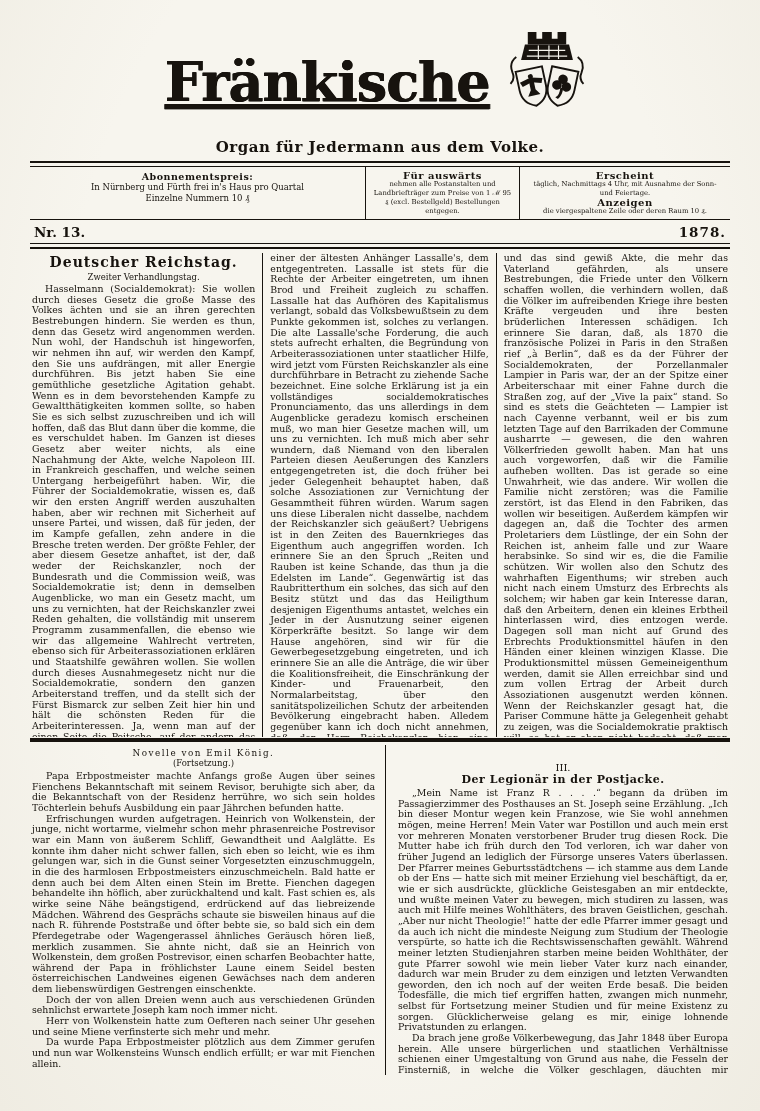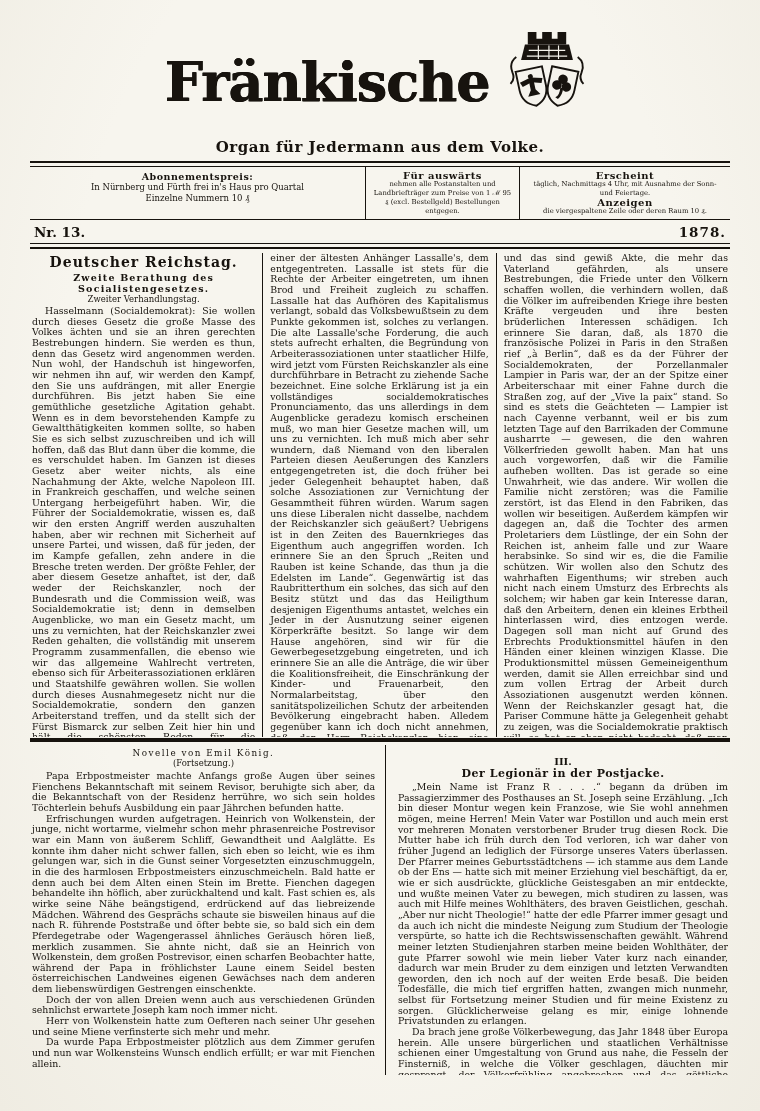--- a/index.html
+++ b/index.html
@@ -8,21 +8,21 @@
     width:760px; height:1111px;
     margin:0 auto;
     background:radial-gradient(ellipse at 50% 40%, #f7f5ee 60%, #efece2 100%);
     color:#17130e;
     font-family:"DejaVu Serif","Liberation Serif",serif;
     box-sizing:border-box;
     padding:26px 30px 0 30px;
     overflow:hidden;
   }
   
-  .masthead { display:flex; align-items:center; justify-content:center; gap:10px; height:112px; }
+  .masthead { display:flex; align-items:center; justify-content:center; gap:10px; height:112px;text-decoration:underline; }
   .mast-title {
     font-weight:bold; font-size:54px; letter-spacing:-1px;
     text-shadow:0.7px 0 currentColor, 0 0.4px currentColor;
     white-space:nowrap;
   }
   .emblem { width:96px; height:110px; flex:0 0 auto; }
   .subtitle { text-align:center; font-weight:bold; font-size:15px; margin-top:0px; letter-spacing:0.5px; }
   .rule-double { height:3px; border-top:2.5px solid #17130e; border-bottom:1px solid #17130e; margin-top:5px; }
 
   
@@ -59,21 +59,21 @@
   .bcol { box-sizing:border-box; overflow:hidden; }
   .bcol.left { width:356px; border-right:1px solid #17130e; padding:2px 10px 0 2px; }
   .bcol.right { flex:1; padding:2px 2px 0 12px; }
   .feuil-headrow { position:relative; text-align:center; }
   .feuil-title { font-weight:bold; font-size:16px; letter-spacing:0.5px; }
   .reprint-note { position:absolute; right:2px; top:4px; font-size:8.5px; }
   .feuil-byline { text-align:center; font-size:8.8px; letter-spacing:1.5px; margin-top:1px; }
   .feuil-cont { text-align:center; font-size:8.5px; margin-bottom:3px; }
   .bcol p { margin:0; text-indent:14px; }
   .bcol .body-text p:first-child { }
-  .chapter-num { text-align:center; font-size:10px; margin-top:9px;font-weight:bold; }
+  .chapter-num { text-align:center; font-size:10px; margin-top:15px; }
   .chapter-title { text-align:center; font-weight:bold; font-size:11px; letter-spacing:0.5px; margin-bottom:2px; }
 </style>
 </head>
 <body>
 
 <div class="page">
 
   <div class="masthead">
     <span class="mast-title">Fränkische</span>
     <span class="emblem">
@@ -134,21 +134,20 @@
 
   <div class="dateline">
     <span>Nr. 13.</span>
     <span class="year">1878.</span>
   </div>
   <div class="rule-double-b"></div>
 
   <div class="columns">
     <div class="ucol u1">
       <div class="art-head">Deutscher Reichstag.</div>
-      <div class="art-sub1">Zweite Berathung des Socialistengesetzes.</div>
       <div class="art-sub2">Zweiter Verhandlungstag.</div>
       <div class="body-text indent-first">Hasselmann (Socialdemokrat): Sie wollen durch dieses Gesetz die große Masse des Volkes ächten und sie an ihren gerechten Bestrebungen hindern. Sie werden es thun, denn das Gesetz wird angenommen werden. Nun wohl, der Handschuh ist hingeworfen, wir nehmen ihn auf, wir werden den Kampf, den Sie uns aufdrängen, mit aller Energie durchführen. Bis jetzt haben Sie eine gemüthliche gesetzliche Agitation gehabt. Wenn es in dem bevorstehenden Kampfe zu Gewaltthätigkeiten kommen sollte, so haben Sie es sich selbst zuzuschreiben und ich will hoffen, daß das Blut dann über die komme, die es verschuldet haben. Im Ganzen ist dieses Gesetz aber weiter nichts, als eine Nachahmung der Akte, welche Napoleon III. in Frankreich geschaffen, und welche seinen Untergang herbeigeführt haben. Wir, die Führer der Socialdemokratie, wissen es, daß wir den ersten Angriff werden auszuhalten haben, aber wir rechnen mit Sicherheit auf unsere Partei, und wissen, daß für jeden, der im Kampfe gefallen, zehn andere in die Bresche treten werden. Der größte Fehler, der aber diesem Gesetze anhaftet, ist der, daß weder der Reichskanzler, noch der Bundesrath und die Commission weiß, was Socialdemokratie ist; denn in demselben Augenblicke, wo man ein Gesetz macht, um uns zu vernichten, hat der Reichskanzler zwei Reden gehalten, die vollständig mit unserem Programm zusammenfallen, die ebenso wie wir das allgemeine Wahlrecht vertreten, ebenso sich für Arbeiterassoziationen erklären und Staatshilfe gewähren wollen. Sie wollen durch dieses Ausnahmegesetz nicht nur die Socialdemokratie, sondern den ganzen Arbeiterstand treffen, und da stellt sich der Fürst Bismarck zur selben Zeit hier hin und hält die schönsten Reden für die Arbeiterinteressen. Ja, wenn man auf der einen Seite die Peitsche, auf der andern das Zuckerbrod zeigt, dann sind unsere deutschen Arbeiter keine Hunde, die nach dem Zuckerbrod springen. Wenn aber Fürst Bismarck in diesen Reden Lassalle einen Monarchisten genannt hat und bestritten, daß er ein Socialdemokrat in unserem Sinne gewesen, so muß ich, als</div>
     </div>
     <div class="ucol u2">
       <div class="body-text">einer der ältesten Anhänger Lassalle's, dem entgegentreten. Lassalle ist stets für die Rechte der Arbeiter eingetreten, um ihnen Brod und Freiheit zugleich zu schaffen. Lassalle hat das Aufhören des Kapitalismus verlangt, sobald das Volksbewußtsein zu dem Punkte gekommen ist, solches zu verlangen. Die alte Lassalle'sche Forderung, die auch stets aufrecht erhalten, die Begründung von Arbeiterassoziationen unter staatlicher Hilfe, wird jetzt vom Fürsten Reichskanzler als eine durchführbare in Betracht zu ziehende Sache bezeichnet. Eine solche Erklärung ist ja ein vollständiges socialdemokratisches Pronunciamento, das uns allerdings in dem Augenblicke geradezu komisch erscheinen muß, wo man hier Gesetze machen will, um uns zu vernichten. Ich muß mich aber sehr wundern, daß Niemand von den liberalen Parteien diesen Aeußerungen des Kanzlers entgegengetreten ist, die doch früher bei jeder Gelegenheit behauptet haben, daß solche Assoziationen zur Vernichtung der Gesammtheit führen würden. Warum sagen uns diese Liberalen nicht dasselbe, nachdem der Reichskanzler sich geäußert? Uebrigens ist in den Zeiten des Bauernkrieges das Eigenthum auch angegriffen worden. Ich erinnere Sie an den Spruch „Reiten und Rauben ist keine Schande, das thun ja die Edelsten im Lande“. Gegenwärtig ist das Raubritterthum ein solches, das sich auf den Besitz stützt und das das Heiligthum desjenigen Eigenthums antastet, welches ein Jeder in der Ausnutzung seiner eigenen Körperkräfte besitzt. So lange wir dem Hause angehören, sind wir für die Gewerbegesetzgebung eingetreten, und ich erinnere Sie an alle die Anträge, die wir über die Koalitionsfreiheit, die Einschränkung der Kinder- und Frauenarbeit, den Normalarbeitstag, über den sanitätspolizeilichen Schutz der arbeitenden Bevölkerung eingebracht haben. Alledem gegenüber kann ich doch nicht annehmen, daß der Herr Reichskanzler hier eine beabsichtigte Unwahrheit gesagt habe, da ja ein Reichskanzler so etwas nicht thun kann. (Heiterkeit.) Möge er aber dem Vorwurfe gegenüber, daß wir das deutsche Vaterland angriffen, daran denken, daß er es gewesen, der in Deutschland zuerst einen König vom Thron gestoßen, der 10 Millionen Deutsch-Oesterreicher von Deutschland losgerissen,</div>
     </div>
     <div class="ucol u3">
       <div class="body-text">und das sind gewiß Akte, die mehr das Vaterland gefährden, als unsere Bestrebungen, die Friede unter den Völkern schaffen wollen, die verhindern wollen, daß die Völker im aufreibenden Kriege ihre besten Kräfte vergeuden und ihre besten brüderlichen Interessen schädigen. Ich erinnere Sie daran, daß, als 1870 die französische Polizei in Paris in den Straßen rief „à Berlin“, daß es da der Führer der Socialdemokraten, der Porzellanmaler Lampier in Paris war, der an der Spitze einer Arbeiterschaar mit einer Fahne durch die Straßen zog, auf der „Vive la paix“ stand. So sind es stets die Geächteten — Lampier ist nach Cayenne verbannt, weil er bis zum letzten Tage auf den Barrikaden der Commune ausharrte — gewesen, die den wahren Völkerfrieden gewollt haben. Man hat uns auch vorgeworfen, daß wir die Familie aufheben wollten. Das ist gerade so eine Unwahrheit, wie das andere. Wir wollen die Familie nicht zerstören; was die Familie zerstört, ist das Elend in den Fabriken, das wollen wir beseitigen. Außerdem kämpfen wir dagegen an, daß die Tochter des armen Proletariers dem Lüstlinge, der ein Sohn der Reichen ist, anheim falle und zur Waare herabsinke. So sind wir es, die die Familie schützen. Wir wollen also den Schutz des wahrhaften Eigenthums; wir streben auch nicht nach einem Umsturz des Erbrechts als solchem; wir haben gar kein Interesse daran, daß den Arbeitern, denen ein kleines Erbtheil hinterlassen wird, dies entzogen werde. Dagegen soll man nicht auf Grund des Erbrechts Produktionsmittel häufen in den Händen einer kleinen winzigen Klasse. Die Produktionsmittel müssen Gemeineigenthum werden, damit sie Allen erreichbar sind und zum vollen Ertrag der Arbeit durch Assoziationen ausgenutzt werden können. Wenn der Reichskanzler gesagt hat, die Pariser Commune hätte ja Gelegenheit gehabt zu zeigen, was die Socialdemokratie praktisch will, so hat er eben nicht bedacht, daß man das in einer belagerten Stadt nicht kann. Die Pariser Commune hatte aus staatsrechtlichen Gründen das Recht der Existenz, trotzdem wurden ihre Anhänger von den Versaillern für Landesverräther erklärt und bekämpft. Interessant ist dabei, was Fürst Bismarck am 2. Mai 1871</div>
     </div>
   </div>

